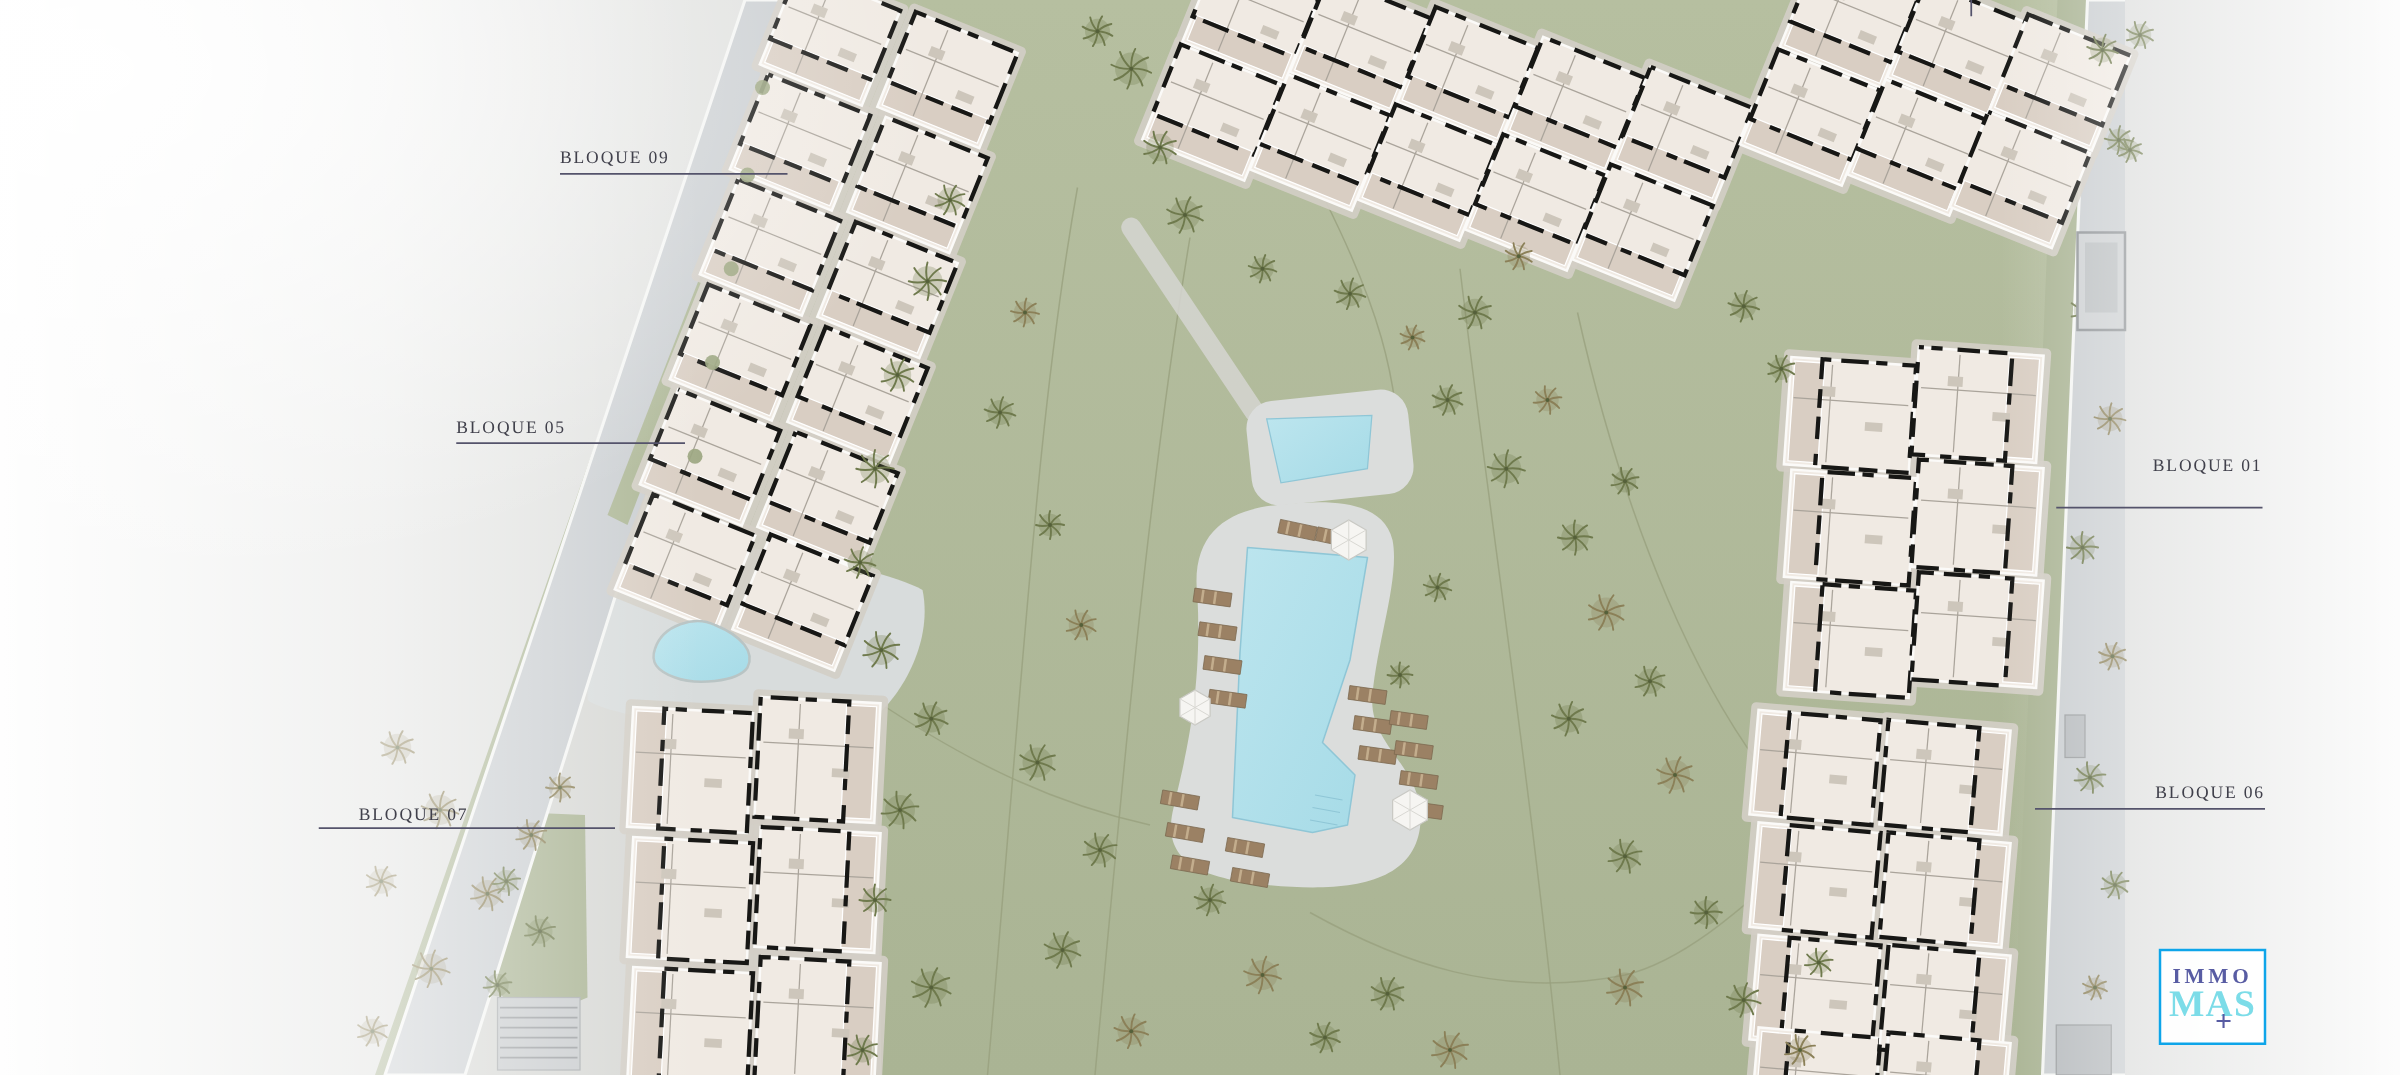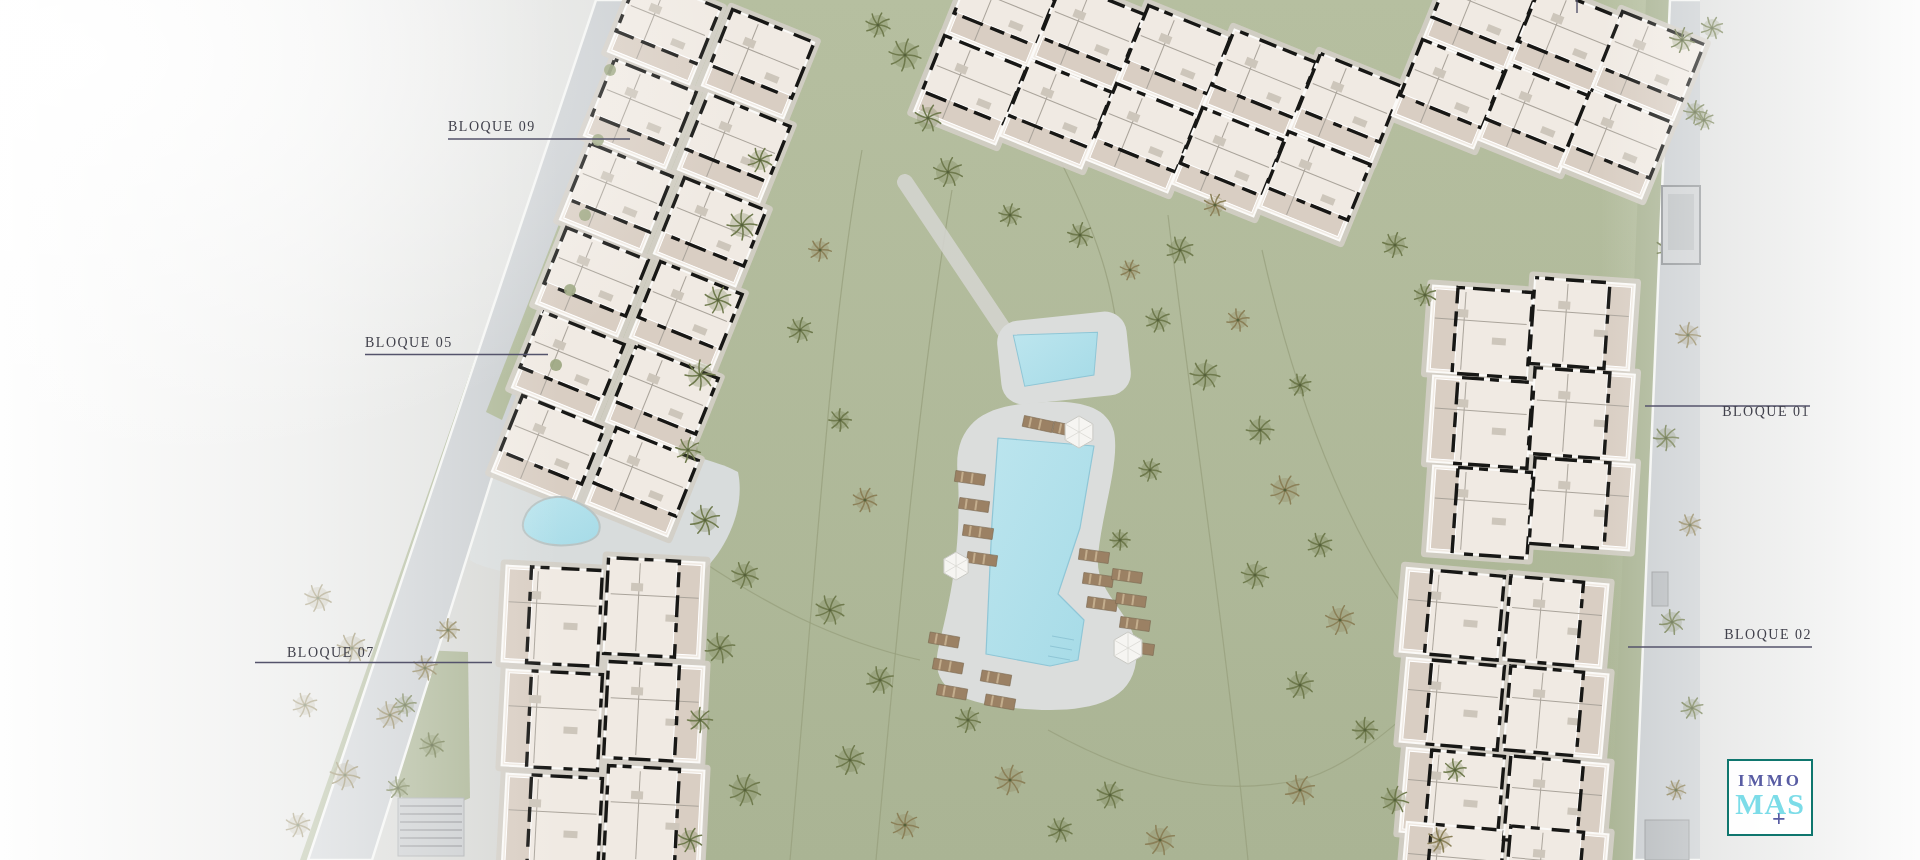--- a/index.html
+++ b/index.html
@@ -5,24 +5,24 @@
   html,body{margin:0;padding:0;background:#fff;}
   .stage{position:relative;width:1920px;height:860px;overflow:hidden;
          background:#f97316;font-family:Liberation Serif, serif;}
   #scene{position:absolute;inset:0;}
   #scene svg{display:block;}
   .label{position:absolute;font-size:14px;letter-spacing:1.5px;color:#40404b;
           white-space:nowrap;cursor:pointer;}
   #lbl-b09{left:448px;top:119px;}
   #lbl-b08{left:365px;top:335px;}
   #lbl-b07{left:255px;top:645px;margin-left:32px;}
-  #lbl-b01{left:1640px;top:404px;width:170px;text-align:right;}
+  #lbl-b01{left:1640px;top:366px;width:170px;text-align:right;}
   #lbl-b02{left:1640px;top:627px;width:172px;text-align:right;}
   .logo{position:absolute;left:1727px;top:759px;width:82px;height:73px;
-        border:2px solid #0f766e;background:rgba(255,255,255,.95);
+        border:2px solid #0ea5e9;background:rgba(255,255,255,.95);
         text-align:center;box-sizing:content-box;}
   .logo-top{margin-top:11px;font-size:17px;font-weight:bold;letter-spacing:3px;
         color:#585ca3;line-height:17px;}
   .logo-bottom{margin-top:0px;font-size:30px;font-weight:bold;letter-spacing:1px;
         color:#7cdce8;line-height:30px;}
   .logo-plus{position:absolute;left:43px;bottom:4px;font-size:24px;font-weight:bold;
         color:#585ca3;line-height:24px;}
 </style>
 </head>
 <body>
@@ -1563,20 +1563,20 @@
           <line x1="1628" y1="647" x2="1812" y2="647" stroke="#54536b" stroke-width="1.4"></line>
           <line x1="1577" y1="0" x2="1577" y2="13" stroke="#54536b" stroke-width="1.4"></line>
         </g>
       </svg>
     </div>
 
   <div class="label" id="lbl-b09">BLOQUE 09</div>
   <div class="label" id="lbl-b08">BLOQUE 05</div>
   <div class="label" id="lbl-b07">BLOQUE 07</div>
   <div class="label" id="lbl-b01">BLOQUE 01</div>
-  <div class="label" id="lbl-b02">BLOQUE 02</div>
+  <div class="label" id="lbl-b02">BLOQUE 06</div>
 
   <div class="logo">
     <div class="logo-top">IMMO</div>
     <div class="logo-bottom">MAS</div>
     <div class="logo-plus">+</div>
   </div>
 </div>
 
 </body></html>

